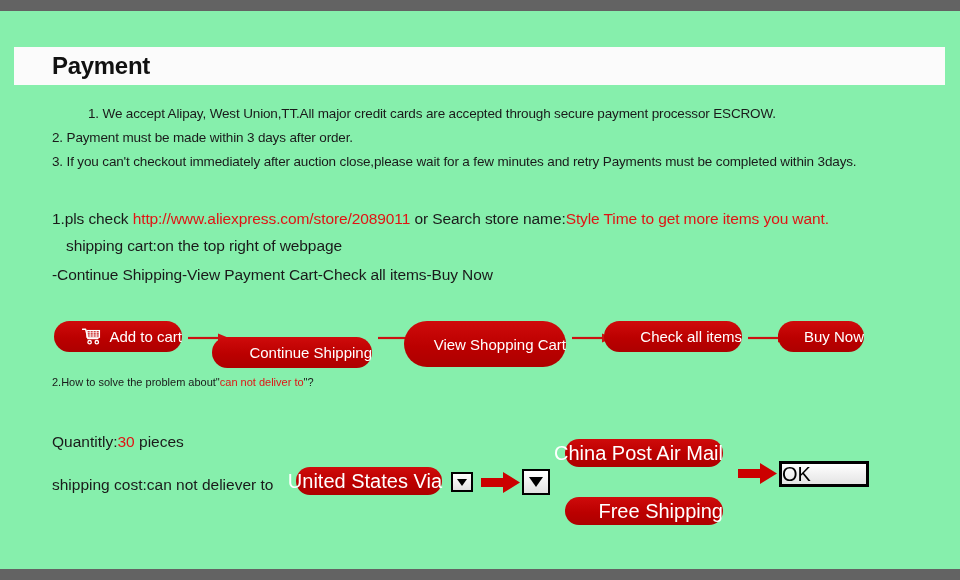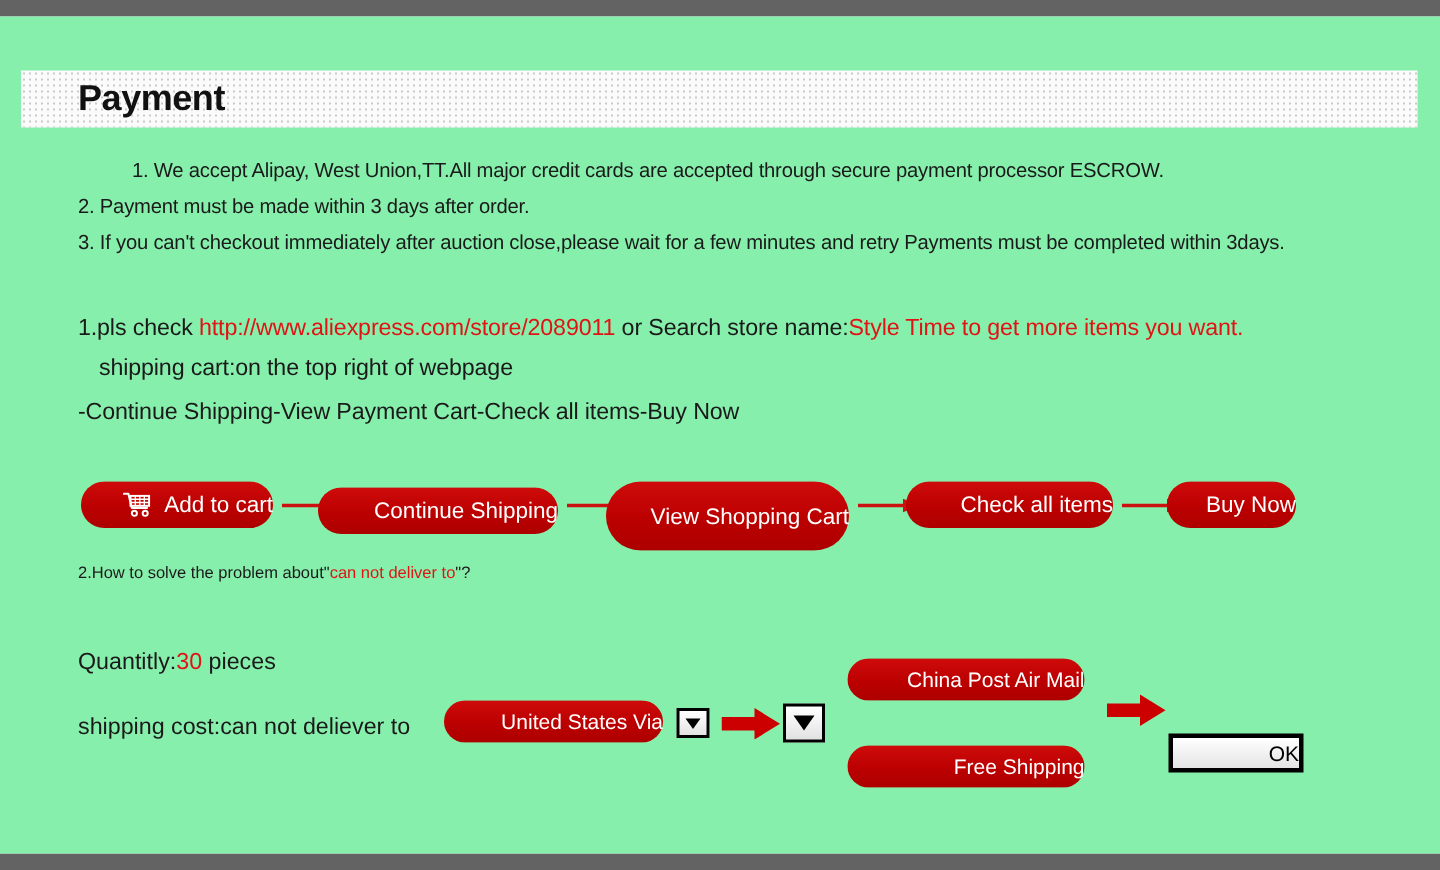--- a/index.html
+++ b/index.html
@@ -110,21 +110,21 @@
     border-radius: 999px;
     color: #ffffff;
     font-size: 15px;
     display: flex;
     align-items: center;
     justify-content: flex-end;
     box-sizing: border-box;
     white-space: nowrap;
     font-family: "Liberation Sans", sans-serif;
   }
-  .pill.small-text { font-size: 14px; }
+  .pill.small-text { font-size: 20px; }
 
   .cart-icon {
     display: inline-block;
     width: 20px;
     height: 17px;
     margin-right: 7px;
     flex: 0 0 auto;
   }
 
   
@@ -163,25 +163,24 @@
   }
 
   
   .ok-btn {
     position: absolute;
     background-image: linear-gradient(180deg, #ffffff 0%, #f4f4f4 40%, #e4e4e4 100%);
     border: 3px solid #000000;
     box-sizing: border-box;
     display: flex;
     align-items: center;
-    justify-content: flex-end;
-    font-size: 14px;
+    justify-content: flex-start;
+    font-size: 20px;
     color: #000000;
     font-family: "Liberation Sans", sans-serif;
-    margin-top: 28px;
   }
 </style>
 </head>
 <body>
 
 <div class="edge-bar top"></div>
 <div class="edge-bar bottom"></div>
 
 <div class="page">
 
@@ -213,21 +212,21 @@
     <span>Add to cart</span>
   </div>
 
   <div class="arrow-line" style="left:188px; top:319px; width:42px;">
     <svg width="42" height="12" viewBox="0 0 42 12" xmlns="http://www.w3.org/2000/svg">
       <line x1="0" y1="6" x2="32" y2="6" stroke="#cc1111" stroke-width="2.2"></line>
       <polygon points="30,1.5 41,6 30,10.5" fill="#cc1111"></polygon>
     </svg>
   </div>
 
-  <div class="pill" style="left:212px; top:314px; width:160px; height:31px;">
+  <div class="pill" style="left:212px; top:326px; width:160px; height:31px;">
     <span>Continue Shipping</span>
   </div>
 
   <div class="arrow-line" style="left:378px; top:319px; width:42px;">
     <svg width="42" height="12" viewBox="0 0 42 12" xmlns="http://www.w3.org/2000/svg">
       <line x1="0" y1="6" x2="32" y2="6" stroke="#cc1111" stroke-width="2.2"></line>
       <polygon points="30,1.5 41,6 30,10.5" fill="#cc1111"></polygon>
     </svg>
   </div>
 

